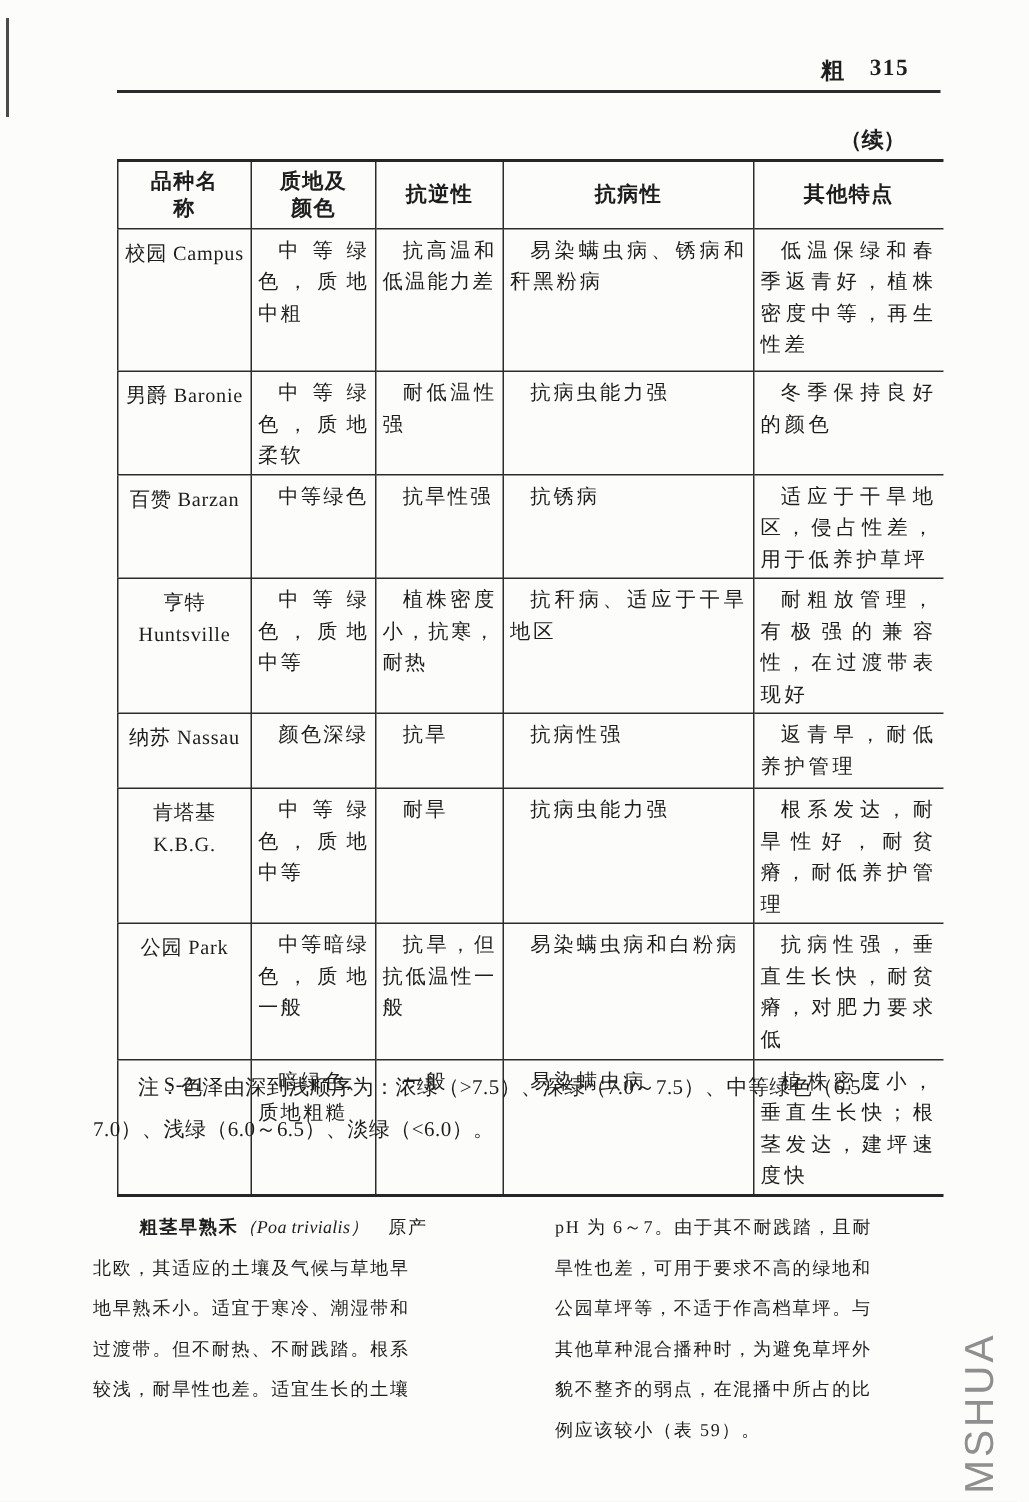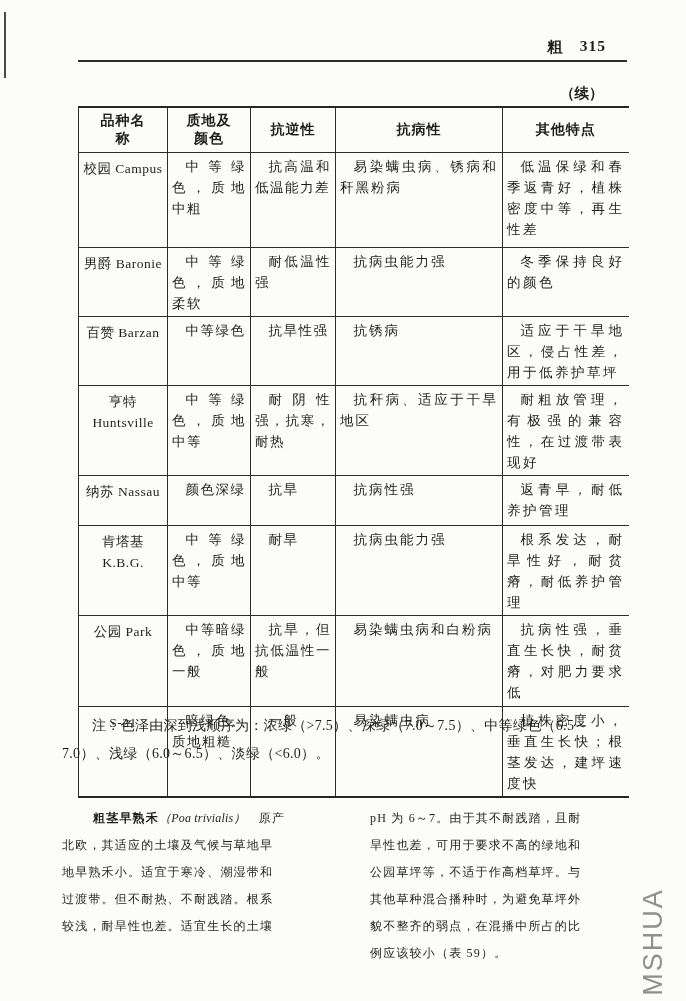--- a/index.html
+++ b/index.html
@@ -112,21 +112,21 @@
         <tr class="r2">
           <td class="name">百赞 Barzan</td>
           <td class="indent">中等绿色</td>
           <td class="indent">抗旱性强</td>
           <td class="indent disease">抗锈病</td>
           <td class="indent other">适应于干旱地区，侵占性差，用于低养护草坪</td>
         </tr>
         <tr class="r3">
           <td class="name">亨特 Huntsville</td>
           <td class="indent">中等绿色，质地中等</td>
-          <td class="indent">耐阴性强，抗寒，耐热</td>
+          <td class="indent">植株密度小，抗寒，耐热</td>
           <td class="indent disease">抗秆病、适应于干旱地区</td>
           <td class="indent other">耐粗放管理，有极强的兼容性，在过渡带表现好</td>
         </tr>
         <tr class="r4">
           <td class="name">纳苏 Nassau</td>
           <td class="indent">颜色深绿</td>
           <td class="indent">抗旱</td>
           <td class="indent disease">抗病性强</td>
           <td class="indent other">返青早，耐低养护管理</td>
         </tr>

